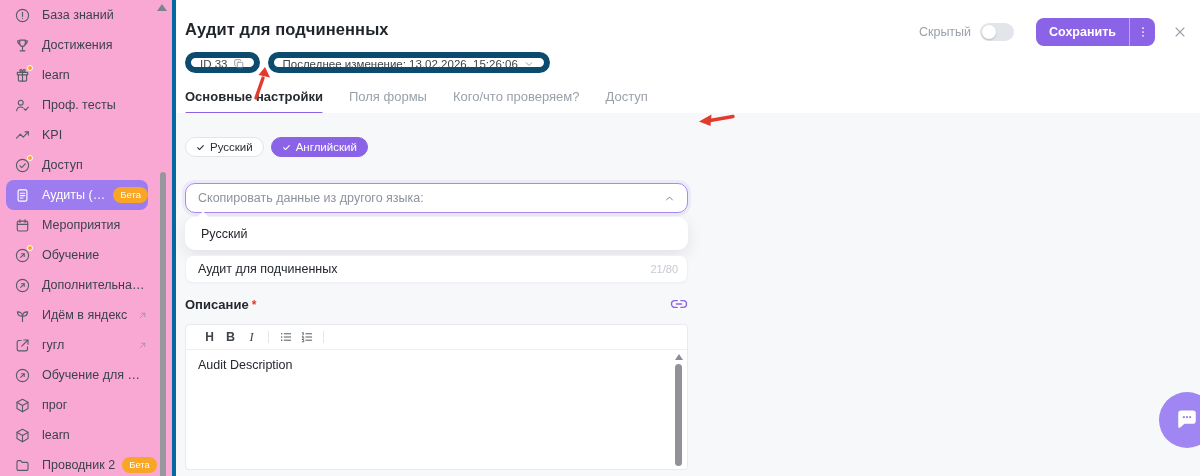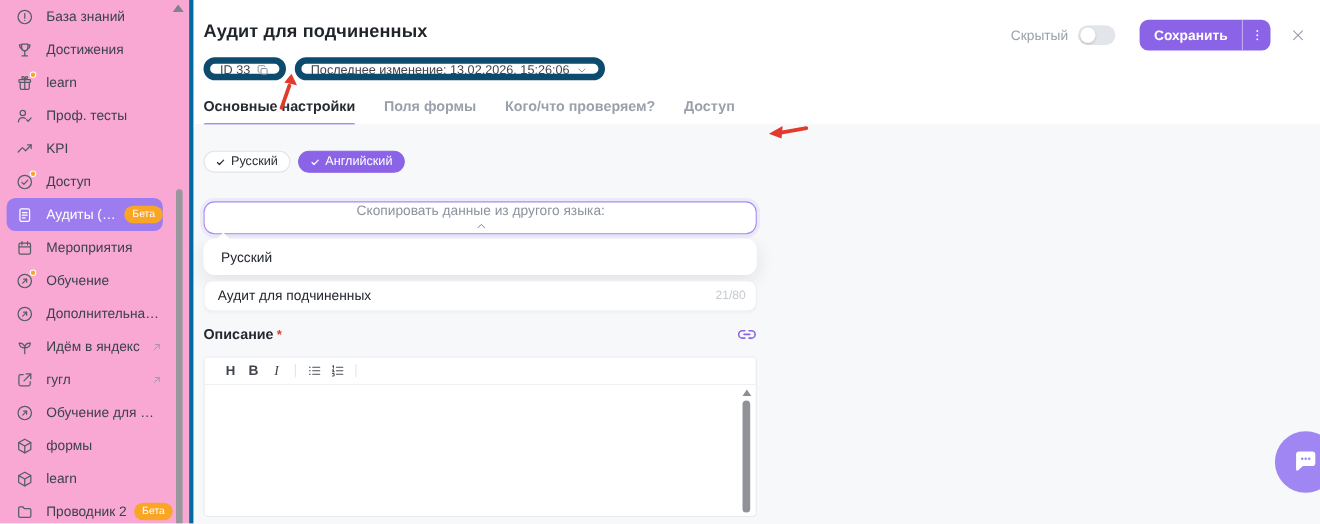--- a/index.html
+++ b/index.html
@@ -34,42 +34,42 @@
   .sb-thumb{position:absolute;left:160px;top:172px;bottom:-6px;width:6px;border-radius:3px;background:#97979d;cursor:pointer;}
 
   
   .main{position:absolute;left:176px;top:0;right:0;bottom:0;}
   .main-header{position:relative;background:#fff;height:113px;padding:20px 0 0 9px;}
   .page-title{font-size:16.5px;font-weight:700;color:#1f232a;letter-spacing:.1px;}
   .badges{display:flex;gap:8px;margin-top:13px;align-items:center;}
   .pill{display:inline-flex;align-items:flex-start;gap:5px;height:21px;border:6px solid #0c4a6e;border-radius:11px;padding:0 9px;font-size:11.5px;color:#3e444d;background:#fff;}
   .pill .ic{width:12px;height:12px;color:#7d838c;}
   .tabs{display:flex;gap:26px;margin-top:16px;margin-left:-9px;padding-left:9px;border-bottom:1px solid #eceef1;}
-  .tab{font-size:13px;color:var(--muted);padding-bottom:10px;position:relative;cursor:pointer;white-space:nowrap;font-weight:bold;}
+  .tab{font-size:13px;color:var(--muted);padding-bottom:10px;position:relative;cursor:pointer;white-space:nowrap;}
   .tab.active{color:#262a31;font-weight:700;text-align:right;}
   .tab.active::after{content:"";position:absolute;left:0;right:0;bottom:-1px;height:3px;border-radius:3px;background:var(--accent);}
   .hdr-right{position:absolute;top:18px;right:12px;display:flex;align-items:center;}
   .hidden-label{font-size:12.5px;color:var(--muted);margin-right:9px;}
   .toggle{width:34px;height:18px;border-radius:9px;background:#e2e5ea;position:relative;cursor:pointer;flex:none;}
   .toggle .knob{position:absolute;left:2px;top:2px;width:14px;height:14px;border-radius:50%;background:#fff;box-shadow:0 1px 2px rgba(0,0,0,.2);}
   .save-split{display:flex;height:28px;border-radius:8px;overflow:hidden;background:var(--accent);margin-left:22px;cursor:pointer;}
   .save-main{display:flex;align-items:center;padding:0 13px;color:#fff;font-size:12.5px;font-weight:600;}
   .save-kebab{width:26px;display:flex;align-items:center;justify-content:center;border-left:1px solid rgba(255,255,255,.45);color:#fff;}
   .save-kebab .ic{width:14px;height:14px;}
   .close-btn{margin-left:17px;width:16px;height:16px;color:#9aa1ab;cursor:pointer;}
 
   
   .content{position:absolute;left:0;right:0;top:113px;bottom:0;background:var(--bg);padding-left:9px;}
   .col{width:503px;position:relative;}
   .chips{display:flex;gap:7px;margin-top:24px;}
   .chip{display:inline-flex;align-items:center;gap:5px;height:20px;padding:0 10px;border-radius:10px;font-size:11.5px;background:#fff;border:1px solid #e1e4e9;color:#2a2e35;cursor:pointer;}
   .chip .ic{width:9px;height:9px;}
   .chip .ic svg{stroke-width:3;}
   .chip.selected{background:var(--accent);border-color:var(--accent);color:#fff;}
-  .copy-select{margin-top:26px;height:30px;border:1.5px solid #a98bf0;box-shadow:0 0 0 3px rgba(150,110,240,.10);border-radius:10px;background:#fff;display:flex;align-items:center;justify-content:space-between;padding:0 11px 0 12px;cursor:pointer;flex-direction:column;}
+  .copy-select{margin-top:26px;height:30px;border:1.5px solid #a98bf0;box-shadow:0 0 0 3px rgba(150,110,240,.10);border-radius:10px;background:#fff;display:flex;align-items:center;justify-content:space-between;padding:0 11px 0 12px;cursor:pointer;}
   .copy-select .ph{font-size:12.5px;color:#8d939d;}
   .copy-select .ic{width:13px;height:13px;color:#6f7680;}
   .dd-panel{margin-top:4px;background:#fff;border-radius:10px;box-shadow:0 5px 16px rgba(25,28,40,.10);position:relative;}
   .dd-notch{position:absolute;left:14px;top:-4px;width:8px;height:8px;background:#fff;transform:rotate(45deg);border-radius:1px;}
   .dd-option{height:33px;display:flex;align-items:center;padding-left:16px;font-size:12.5px;color:var(--text);border-radius:10px;cursor:pointer;}
   .name-wrap{margin-top:5px;position:relative;}
   .name-input{width:100%;height:28px;border:1px solid #f0f1f4;border-radius:8px;background:#fff;box-shadow:0 1px 2px rgba(0,0,0,.03);padding:0 46px 0 12px;font-size:12.5px;color:var(--text);font-family:"Liberation Sans",sans-serif;outline:none;}
   .name-counter{position:absolute;right:10px;top:50%;transform:translateY(-50%);font-size:11px;color:#c6cad1;}
   .desc-row{margin-top:12px;display:flex;align-items:center;justify-content:space-between;}
   .desc-label{font-size:13px;font-weight:700;color:#23272e;}
@@ -255,21 +255,21 @@
         <span class="sb-label">Обучение для новичк...</span>
       </div>
       <div class="sb-item">
         <span class="sb-ic ic">
           <svg viewBox="0 0 24 24">
             <path d="M12 3.2l7.8 4.3v8.9L12 20.8l-7.8-4.4V7.5z"></path>
             <polyline points="4.4,7.6 12,11.9 19.6,7.6"></polyline>
             <line x1="12" y1="11.9" x2="12" y2="20.6"></line>
           </svg>
         </span>
-        <span class="sb-label">формы</span>
+        <span class="sb-label">прог</span>
       </div>
       <div class="sb-item">
         <span class="sb-ic ic">
           <svg viewBox="0 0 24 24">
             <path d="M12 3.2l7.8 4.3v8.9L12 20.8l-7.8-4.4V7.5z"></path>
             <polyline points="4.4,7.6 12,11.9 19.6,7.6"></polyline>
             <line x1="12" y1="11.9" x2="12" y2="20.6"></line>
           </svg>
         </span>
         <span class="sb-label">learn</span>
@@ -425,20 +425,21 @@
                   <line x1="10" y1="12" x2="20" y2="12"></line>
                   <line x1="10" y1="17.5" x2="20" y2="17.5"></line>
                   <path d="M4.2 4.9l1.2-.8v4.2"></path>
                   <path d="M3.8 10.9c1.7-1.3 2.8.7.4 2.8h2.4"></path>
                   <path d="M3.9 16.3h1.7a1 1 0 0 1 .3 1.95 1 1 0 0 1-.3 1.95H3.9"></path>
                 </svg>
               </span>
             </span>
             <span class="ed-div"></span>
           </div>
+        <div class="ed-body">Audit Description</div>
         <div class="ed-scroll">
           <span class="ed-up"></span>
           <span class="ed-thumb"></span>
         </div>
       </div>
 
       <svg class="arrow-1 ann" viewBox="0 0 24 36">
         <path d="M7 34 L14 14" stroke-width="3.4" fill="none" stroke-linecap="round"></path>
         <path class="head" d="M16 3 L21 13.5 L9.5 11 Z"></path>
       </svg>

